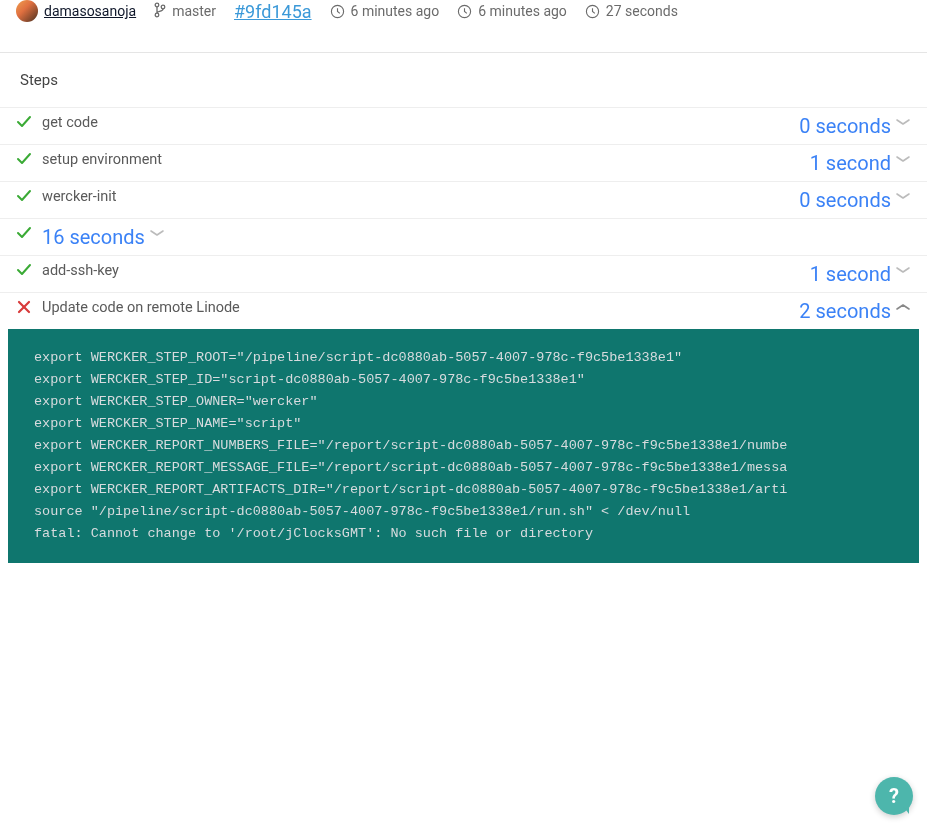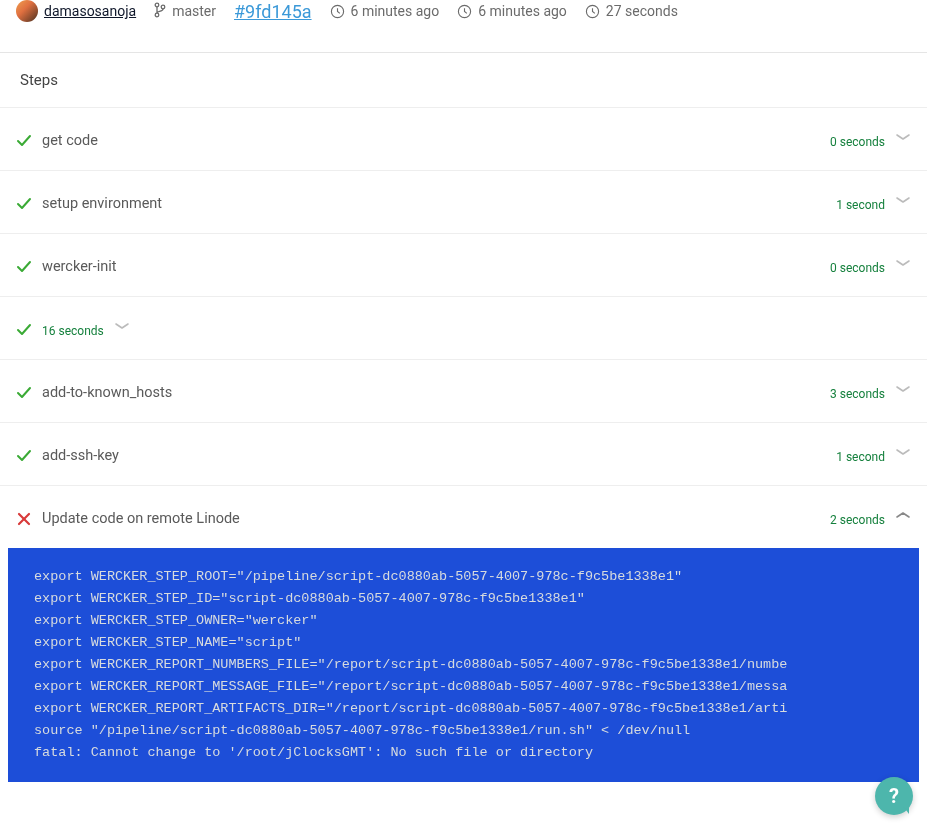--- a/index.html
+++ b/index.html
@@ -53,22 +53,22 @@
       background: #e5e5e5;
     }
     .steps-header {
       padding: 18px 20px;
       font-size: 15px;
       font-weight: 400;
       color: #444;
     }
     .step-row {
       display: flex;
-      align-items: flex-end;
-      padding: 21px 16px;
+      align-items: flex-start;
+      padding: 6px 16px;
       border-top: 1px solid #eee;
       cursor: pointer;
     }
     .step-icon {
       width: 16px;
       height: 16px;
       margin-right: 10px;
       flex-shrink: 0;
     }
     .check-icon svg {
@@ -76,35 +76,35 @@
     }
     .x-icon svg {
       stroke: #d83b3b;
     }
     .step-name {
       flex: 1;
       color: #5a5a5a;
       font-size: 14.5px;
     }
     .step-duration {
-      color: #15803d;
-      font-size: 12px;
-      margin-right: 10px;
+      color: #3b82f6;
+      font-size: 20px;
+      margin-right: 4px;
     }
     .chevron {
       color: #bbb;
     }
     .step-error {
       padding: 0 16px 16px 36px;
       color: #888;
       font-style: italic;
       font-size: 14px;
     }
     .terminal {
-      background: #1d4ed8;
+      background: #0f766e;
       color: #d7dbde;
       font-family: "Menlo", "Consolas", "Courier New", monospace;
       font-size: 13.5px;
       line-height: 1.63;
       padding: 18px 8px 18px 26px;
       margin: 0 8px;
       overflow-x: hidden;
       white-space: pre;
     }
     .help-button {
@@ -216,30 +216,20 @@
       <span class="step-duration">0 seconds</span>
       <span class="chevron"><svg width="16" height="16" viewBox="0 0 16 16" fill="none" stroke="#bbb" stroke-width="1.6" stroke-linecap="round" stroke-linejoin="round">
           <polyline points="2,6 8,10 14,6"></polyline>
         </svg></span>
     </div>
     <div class="step-row">
       <span class="step-icon check-icon"><svg viewBox="0 0 16 16" fill="none" stroke-width="2" stroke-linecap="round" stroke-linejoin="round">
           <polyline points="2,8 6,12 14,3"></polyline>
         </svg></span>
       <span class="step-duration">16 seconds</span>
-      <span class="chevron"><svg width="16" height="16" viewBox="0 0 16 16" fill="none" stroke="#bbb" stroke-width="1.6" stroke-linecap="round" stroke-linejoin="round">
-          <polyline points="2,6 8,10 14,6"></polyline>
-        </svg></span>
-    </div>
-    <div class="step-row">
-      <span class="step-icon check-icon"><svg viewBox="0 0 16 16" fill="none" stroke-width="2" stroke-linecap="round" stroke-linejoin="round">
-          <polyline points="2,8 6,12 14,3"></polyline>
-        </svg></span>
-      <span class="step-name">add-to-known_hosts</span>
-      <span class="step-duration">3 seconds</span>
       <span class="chevron"><svg width="16" height="16" viewBox="0 0 16 16" fill="none" stroke="#bbb" stroke-width="1.6" stroke-linecap="round" stroke-linejoin="round">
           <polyline points="2,6 8,10 14,6"></polyline>
         </svg></span>
     </div>
     <div class="step-row">
       <span class="step-icon check-icon"><svg viewBox="0 0 16 16" fill="none" stroke-width="2" stroke-linecap="round" stroke-linejoin="round">
           <polyline points="2,8 6,12 14,3"></polyline>
         </svg></span>
       <span class="step-name">add-ssh-key</span>
       <span class="step-duration">1 second</span>

